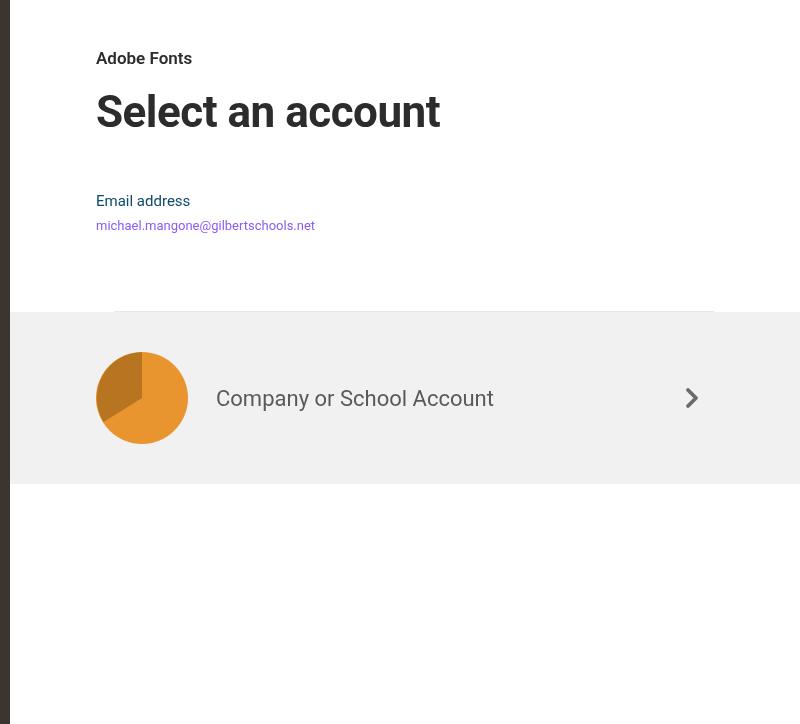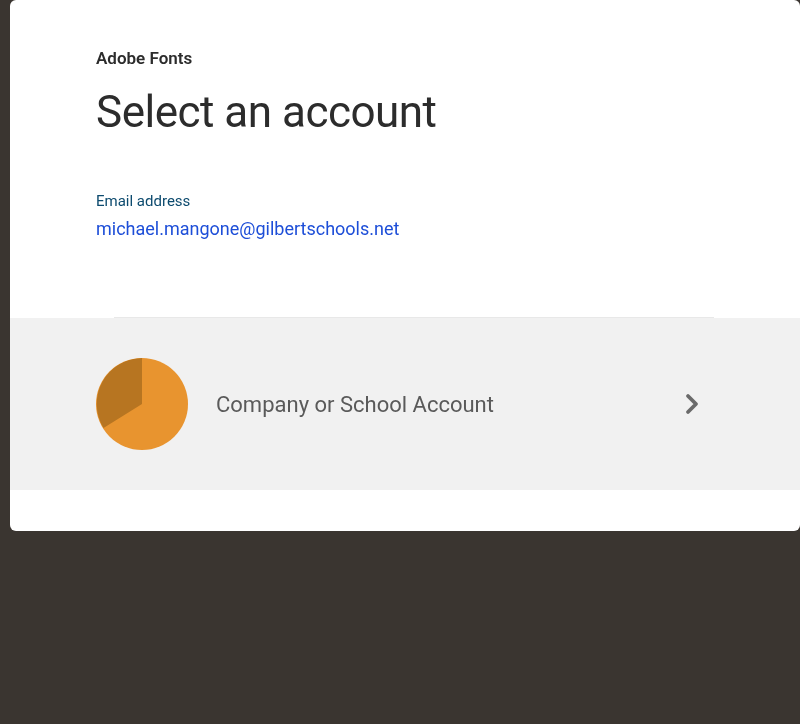--- a/index.html
+++ b/index.html
@@ -10,50 +10,49 @@
     body {
       font-family: -apple-system, BlinkMacSystemFont, "Segoe UI", Roboto, "Helvetica Neue", Arial, sans-serif;
       background: #3a3530;
       width: 800px;
       height: 724px;
       overflow: hidden;
     }
     .dialog {
       background: #ffffff;
       width: 790px;
-      height: 531px;
+      height: 724px;
       margin-left: 10px;
       padding-top: 48px;
-      border-radius: 6px;
     }
     .content-wrapper {
       padding-left: 86px;
       padding-right: 86px;
     }
     .service-name {
       font-size: 17px;
       font-weight: 600;
       color: #2c2c2c;
       margin-bottom: 18px;
     }
     .page-title {
       font-size: 44px;
-      font-weight: 400;
+      font-weight: 700;
       color: #2c2c2c;
       letter-spacing: -0.5px;
       margin-bottom: 54px;
     }
     .email-label {
       font-size: 15px;
       color: #0c4a6e;
       margin-bottom: 8px;
     }
     .email-value {
-      font-size: 18px;
-      color: #1d4ed8;
+      font-size: 13px;
+      color: #8b5cf6;
       font-weight: 400;
       margin-bottom: 78px;
     }
     .account-option {
       display: flex;
       align-items: center;
       padding: 40px 86px 40px 86px;
       margin-left: -86px;
       margin-right: -86px;
       cursor: pointer;

